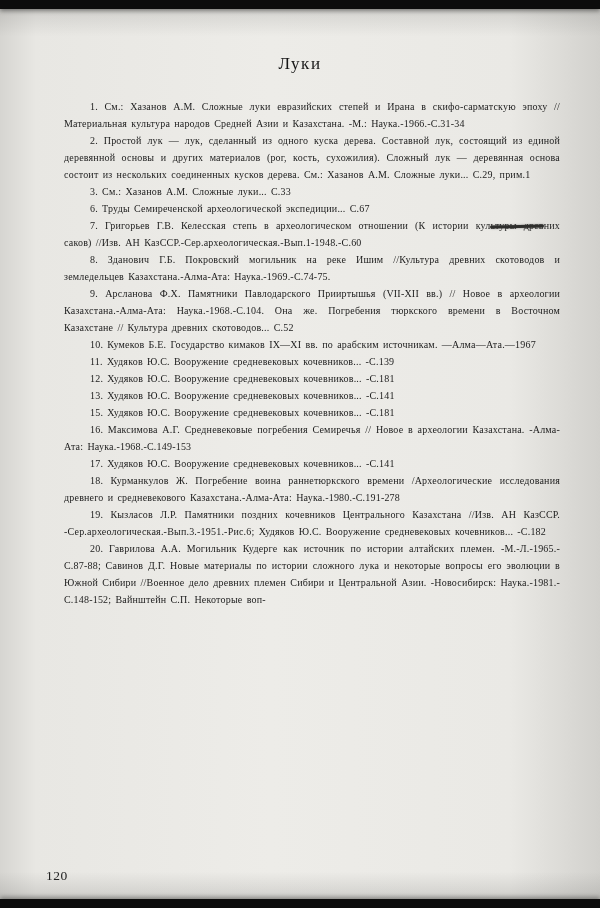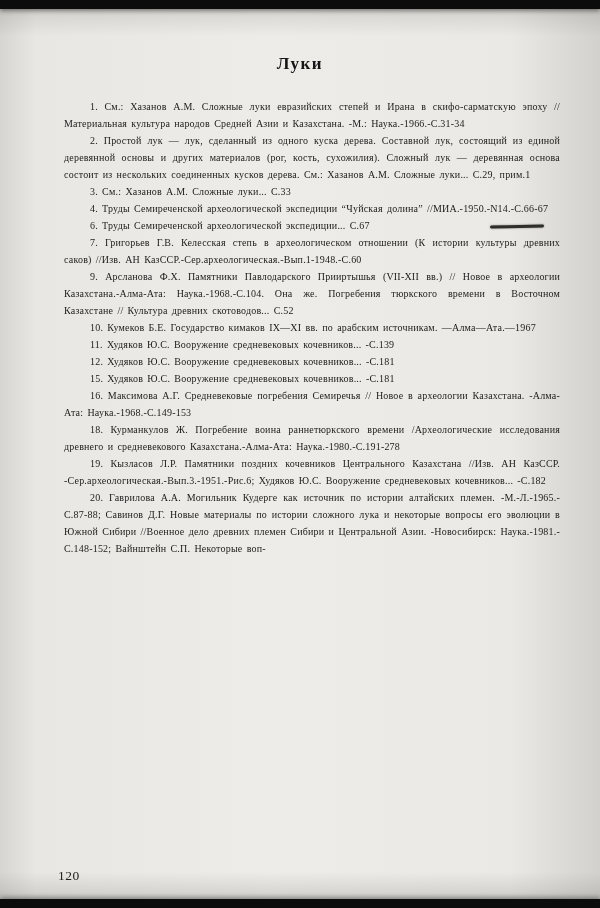--- a/index.html
+++ b/index.html
@@ -34,40 +34,40 @@
   }
   .bar.bottom {
     bottom: 0;
     height: 9px;
     box-shadow: 0 -2px 4px rgba(50,50,48,0.45);
   }
   h1.title {
     margin: 54px 0 24px 0;
     text-align: center;
     font-size: 17px;
-    font-weight: bold;
+    font-weight: normal;
     letter-spacing: 1.5px;
     color: #161616;
   }
   .refs {
     margin: 0 40px 0 64px;
     font-size: 10px;
     line-height: 17px;
     text-align: justify;
     color: #1c1c1c;
     letter-spacing: 0.2px;
     word-spacing: 1.5px;
   }
   .entry {
     margin: 0;
     text-indent: 26px;
   }
   .pagenum {
     position: absolute;
-    left: 58px;
+    left: 46px;
     bottom: 24px;
     font-size: 13.5px;
     color: #222;
     letter-spacing: 0.5px;
   }
   .dash-artifact {
     position: absolute;
     top: 225px;
     left: 490px;
     width: 54px;
@@ -83,29 +83,31 @@
 
 <div class="page">
   <div class="bar top"></div>
 
   <h1 class="title">Луки</h1>
 
   <div class="refs" id="refs">
       <p class="entry">1. См.: Хазанов А.М. Сложные луки евразийских степей и Ирана в скифо-сарматскую эпоху // Материальная культура народов Средней Азии и Казахстана. -М.: Наука.-1966.-С.31-34</p>
       <p class="entry">2. Простой лук — лук, сделанный из одного куска дерева. Составной лук, состоящий из единой деревянной основы и других материалов (рог, кость, сухожилия). Сложный лук — деревянная основа состоит из нескольких соединенных кусков дерева. См.: Хазанов А.М. Сложные луки... С.29, прим.1</p>
       <p class="entry">3. См.: Хазанов А.М. Сложные луки... С.33</p>
-      <p class="entry">4. Труды Семиреченской археологической экспедиции “Чуйская долина” //МИА.-1950.-N14.-С.66-67</p>
       <p class="entry">6. Труды Семиреченской археологической экспедиции... С.67</p>
       <p class="entry">7. Григорьев Г.В. Келесская степь в археологическом отношении (К истории культуры древних саков) //Изв. АН КазССР.-Сер.археологическая.-Вып.1-1948.-С.60</p>
+      <p class="entry">8. Зданович Г.Б. Покровский могильник на реке Ишим //Культура древних скотоводов и земледельцев Казахстана.-Алма-Ата: Наука.-1969.-С.74-75.</p>
       <p class="entry">9. Арсланова Ф.Х. Памятники Павлодарского Прииртышья (VII-XII вв.) // Новое в археологии Казахстана.-Алма-Ата: Наука.-1968.-С.104. Она же. Погребения тюркского времени в Восточном Казахстане // Культура древних скотоводов... С.52</p>
       <p class="entry">10. Кумеков Б.Е. Государство кимаков IX—XI вв. по арабским источникам. —Алма—Ата.—1967</p>
       <p class="entry">11. Худяков Ю.С. Вооружение средневековых кочевников... -С.139</p>
       <p class="entry">12. Худяков Ю.С. Вооружение средневековых кочевников... -С.181</p>
+      <p class="entry">13. Худяков Ю.С. Вооружение средневековых кочевников... -С.141</p>
       <p class="entry">15. Худяков Ю.С. Вооружение средневековых кочевников... -С.181</p>
       <p class="entry">16. Максимова А.Г. Средневековые погребения Семиречья // Новое в археологии Казахстана. -Алма-Ата: Наука.-1968.-С.149-153</p>
+      <p class="entry">17. Худяков Ю.С. Вооружение средневековых кочевников... -С.141</p>
       <p class="entry">18. Курманкулов Ж. Погребение воина раннетюркского времени /Археологические исследования древнего и средневекового Казахстана.-Алма-Ата: Наука.-1980.-С.191-278</p>
       <p class="entry">19. Кызласов Л.Р. Памятники поздних кочевников Центрального Казахстана //Изв. АН КазССР. -Сер.археологическая.-Вып.3.-1951.-Рис.6; Худяков Ю.С. Вооружение средневековых кочевников... -С.182</p>
       <p class="entry">20. Гаврилова А.А. Могильник Кудерге как источник по истории алтайских племен. -М.-Л.-1965.-С.87-88; Савинов Д.Г. Новые материалы по истории сложного лука и некоторые вопросы его эволюции в Южной Сибири //Военное дело древних племен Сибири и Центральной Азии. -Новосибирск: Наука.-1981.-С.148-152; Вайнштейн С.П. Некоторые воп-</p>
     </div>
 
   <div class="dash-artifact"></div>
 
   <div class="pagenum">120</div>
 
   <div class="bar bottom"></div>

